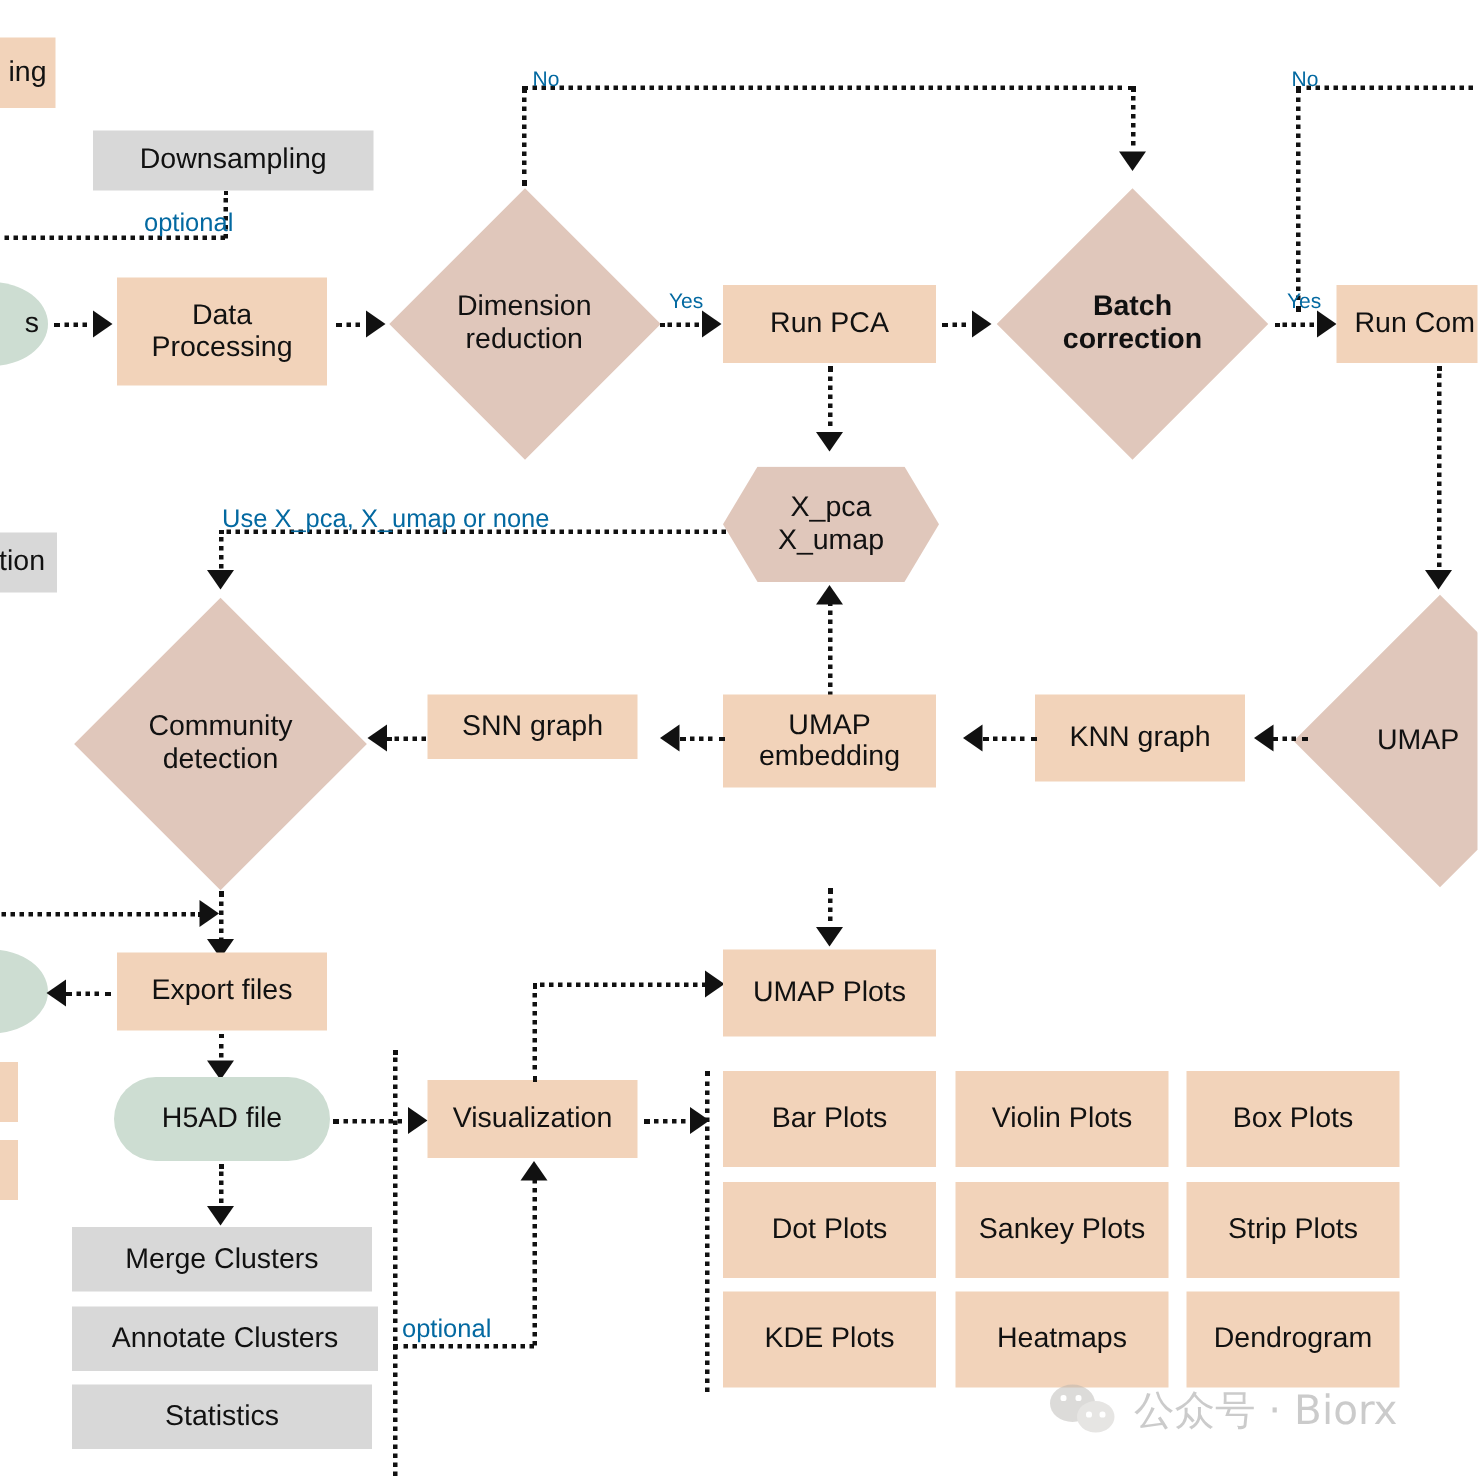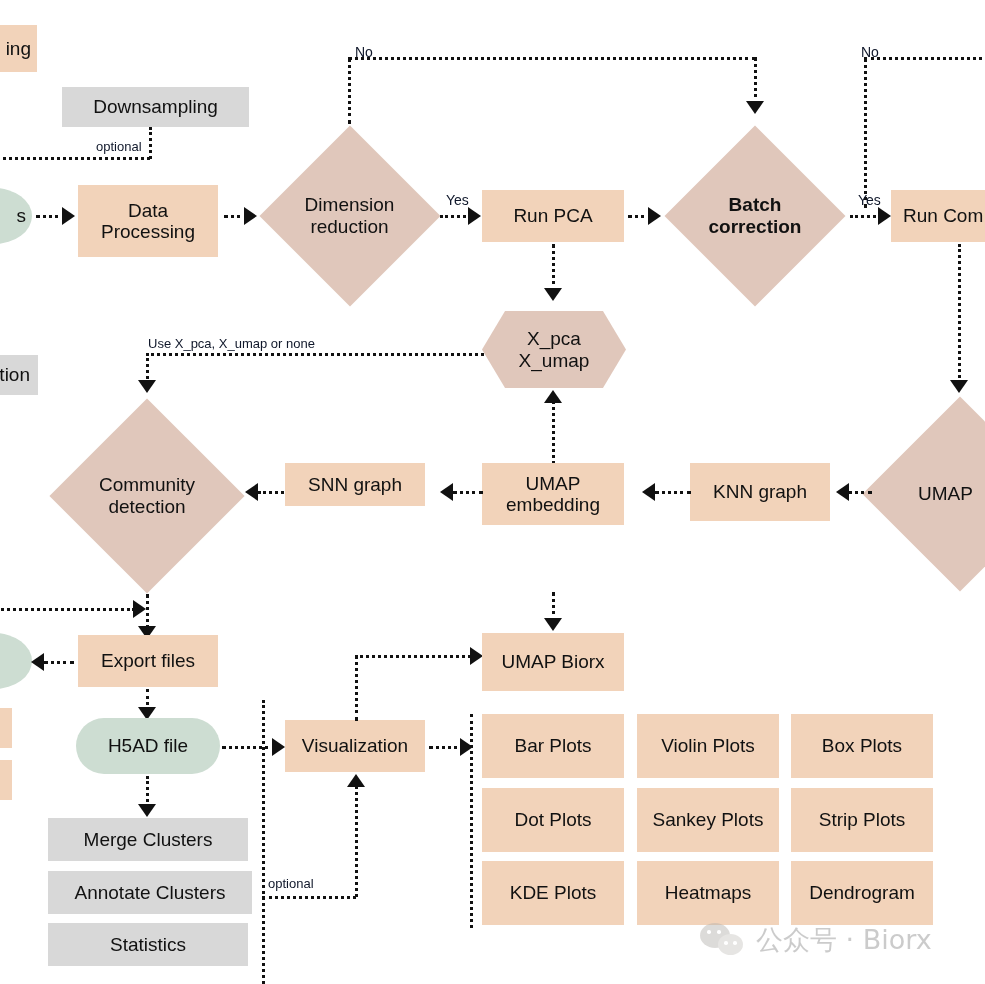--- a/index.html
+++ b/index.html
@@ -25,22 +25,22 @@
         display:flex;align-items:center;justify-content:center;
         text-align:center;font-size:19px;color:#111;line-height:1.15;}
 
   
   .hex{position:absolute;background:#e0c7bb;
        clip-path:polygon(16% 0%,84% 0%,100% 50%,84% 100%,16% 100%,0% 50%);
        display:flex;align-items:center;justify-content:center;
        text-align:center;font-size:19px;color:#111;line-height:1.15;}
   .h-dot{position:absolute;height:0;border-top:3px dotted #111;}
   .v-dot{position:absolute;width:0;border-left:3px dotted #111;}
-  .edge-label{position:absolute;font-size:14px;color:#0f172a;white-space:nowrap;}
-  .edge-label.sm{font-size:13px;}
+  .edge-label{position:absolute;font-size:14px;color:#0369a1;white-space:nowrap;}
+  .edge-label.sm{font-size:17px;}
 
   .arrow{position:absolute;width:0;height:0;}
   .arrow-r{border-top:9px solid transparent;border-bottom:9px solid transparent;
            border-left:13px solid #111;}
   .arrow-l{border-top:9px solid transparent;border-bottom:9px solid transparent;
            border-right:13px solid #111;}
   .arrow-d{border-left:9px solid transparent;border-right:9px solid transparent;
            border-top:13px solid #111;}
   .arrow-u{border-left:9px solid transparent;border-right:9px solid transparent;
            border-bottom:13px solid #111;}
@@ -228,21 +228,21 @@
   <div class="h-dot" style="left:429px;top:746px;width:36px;"></div>
   <div class="arrow arrow-r" style="left:460px;top:738px;"></div>
 
   <div class="v-dot" style="left:262px;top:700px;height:284px;"></div>
   <div class="h-dot" style="left:262px;top:896px;width:94px;"></div>
   <div class="v-dot" style="left:355px;top:786px;height:111px;"></div>
   <div class="arrow arrow-u" style="left:347px;top:774px;"></div>
   <div class="edge-label sm" style="left:268px;top:876px;">optional</div>
 
   <div class="node rect box-orange" style="left:482px;top:633px;width:142px;height:58px;">
-    <span>UMAP Biorx</span>
+    <span>UMAP Plots</span>
   </div>
   <div class="v-dot" style="left:552px;top:592px;height:30px;"></div>
   <div class="arrow arrow-d" style="left:544px;top:618px;"></div>
 
   <div class="v-dot" style="left:470px;top:714px;height:214px;"></div>
 
   <div class="node rect box-gray" style="left:48px;top:818px;width:200px;height:43px;">
     <span>Merge Clusters</span>
   </div>
   <div class="node rect box-gray" style="left:48px;top:871px;width:204px;height:43px;">

